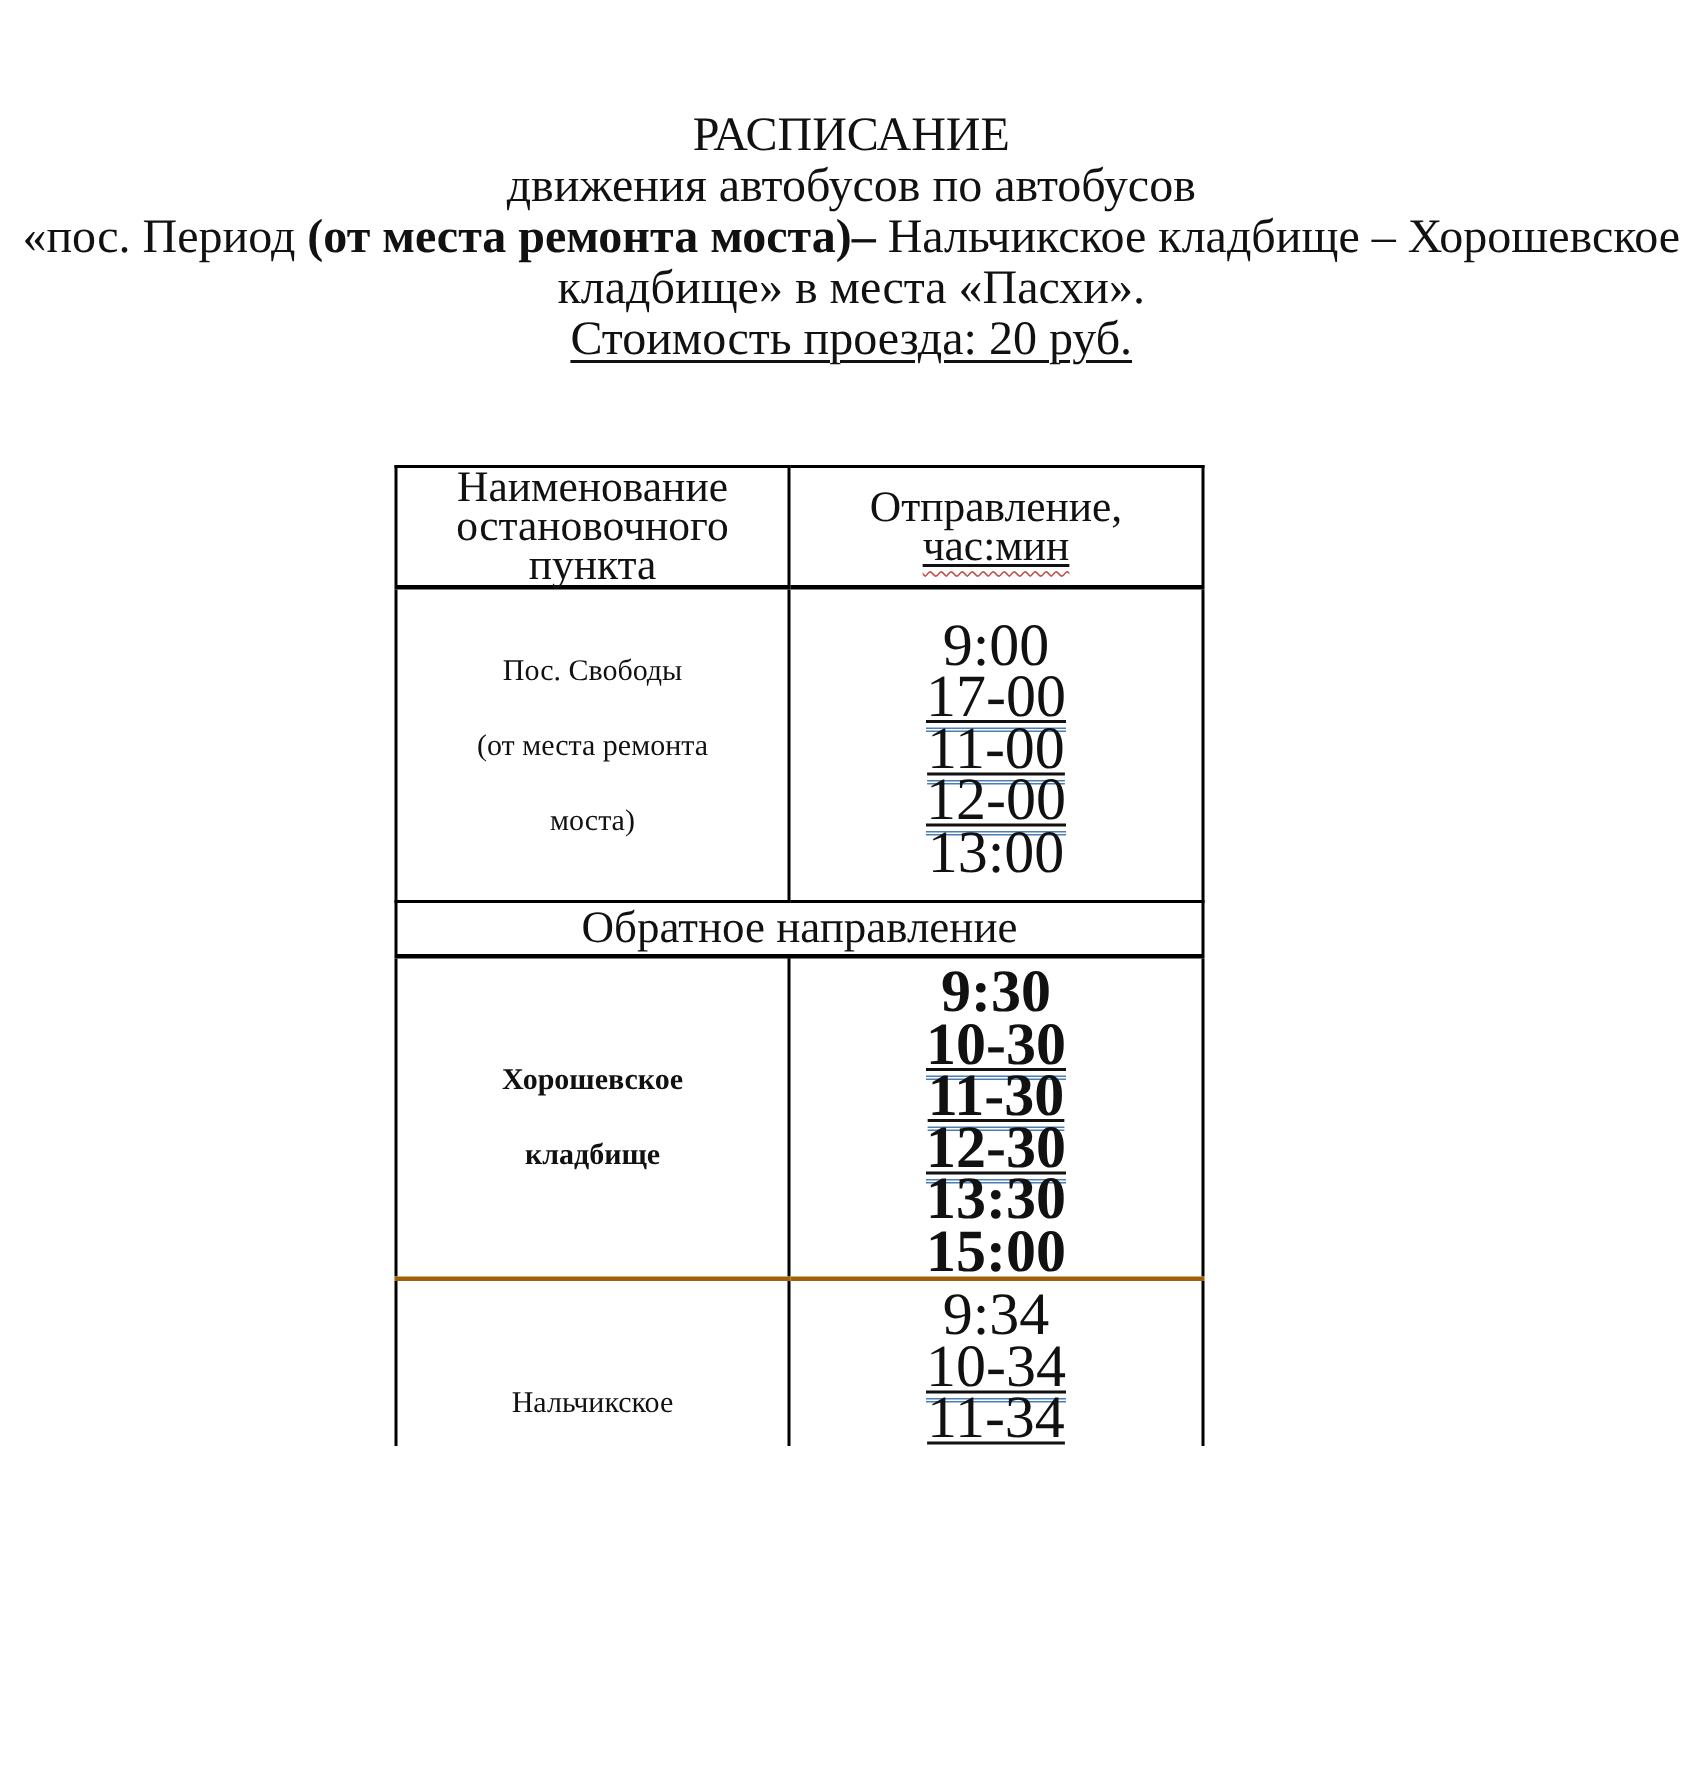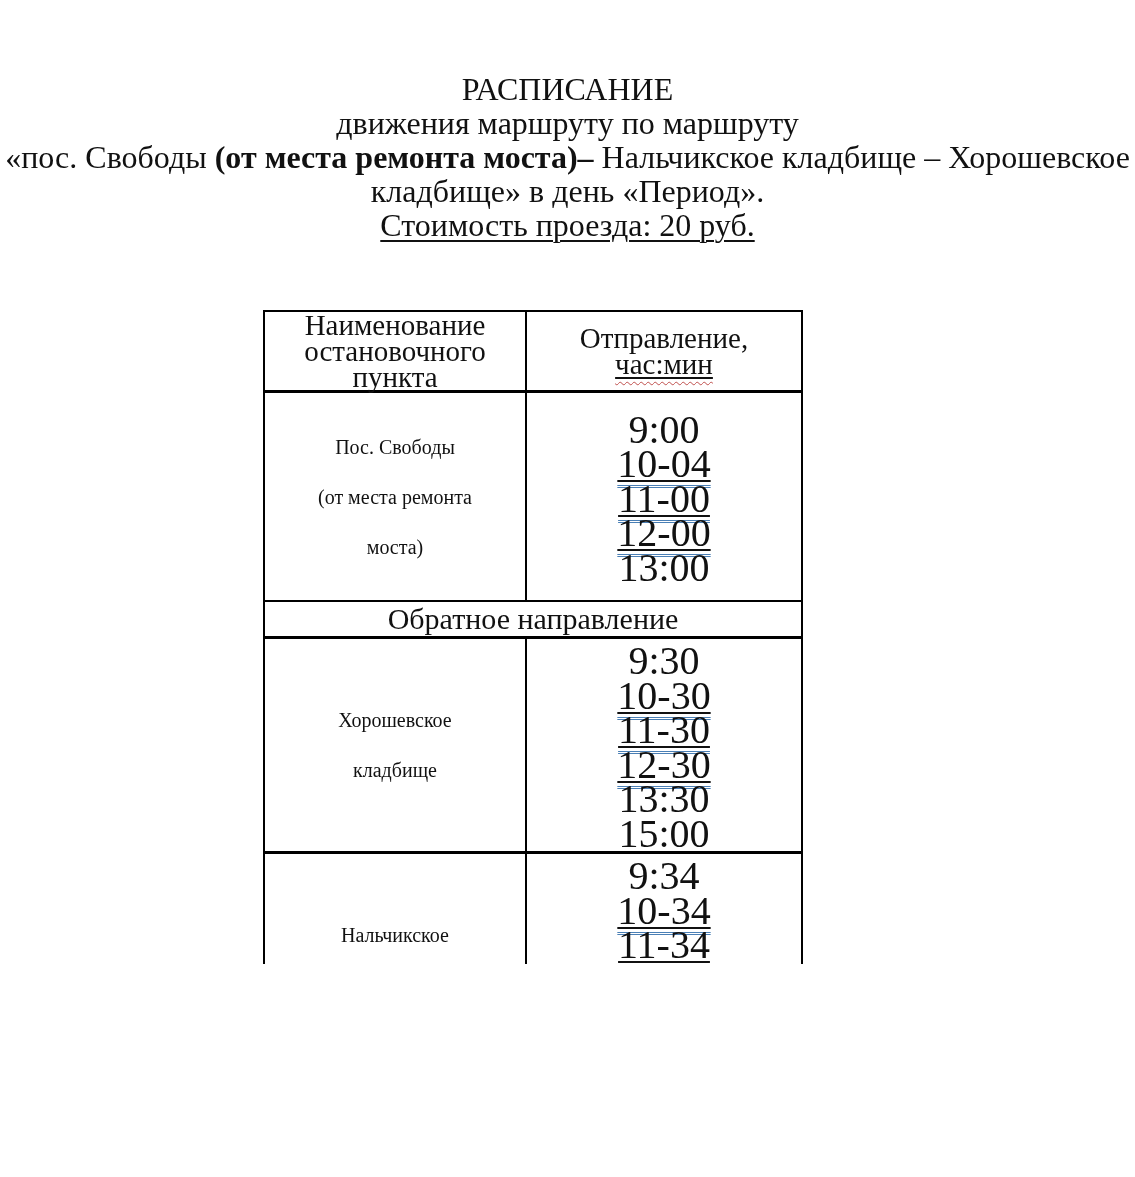--- a/index.html
+++ b/index.html
@@ -79,21 +79,21 @@
     font-size: 29px;
     line-height: 26px;
   }
   tr.r1 td { height: 207px; }
   tr.divider td {
     height: 33px;
     font-size: 30px;
     border-top: 2px solid #000000;
     border-bottom: 3px solid #000000;
   }
-  tr.r2 td { height: 208px; border-bottom: 3px solid #000000; }
+  tr.r2 td { height: 208px; border-bottom: 3px solid #a16207; font-weight: bold; }
   tr.r3 td { height: 206px; }
   .stop-name {
     font-size: 20px;
     line-height: 50px;
   }
   td.times-cell {
     vertical-align: top;
   }
   .times-wrap {
     padding-top: 5px;
@@ -103,43 +103,43 @@
     line-height: 34.5px;
   }
 </style>
 </head>
 <body>
 
 <div class="page">
 
   <div class="doc-header">
     <div class="line">РАСПИСАНИЕ</div>
-    <div class="line">движения маршруту по маршруту</div>
-    <div class="line"><span>«пос. Свободы </span><span class="bold">(от места ремонта моста)–</span><span> Нальчикское кладбище – Хорошевское</span></div>
-    <div class="line">кладбище» в день «Период».</div>
+    <div class="line">движения автобусов по автобусов</div>
+    <div class="line"><span>«пос. Период </span><span class="bold">(от места ремонта моста)–</span><span> Нальчикское кладбище – Хорошевское</span></div>
+    <div class="line">кладбище» в места «Пасхи».</div>
     <div class="line"><span class="u-black">Стоимость проезда: 20 руб.</span></div>
   </div>
 
   <table class="schedule">
     <tbody>
         <tr class="hdr">
       <td class="col-stop">Наименование<br>остановочного<br>пункта</td>
       <td class="col-times">
         <div>Отправление,</div>
         <div><span class="u-spell"><span class="wavy">час:мин</span></span></div>
       </td>
     </tr>
     <tr class="r1">
       <td class="col-stop">
         <div class="stop-name">Пос. Свободы<br>(от места ремонта<br>моста)</div>
       </td>
       <td class="col-times times-cell">
         <div class="times-wrap">
               <div class="time-line">9:00</div>
-              <div class="time-line"><span class="u"><span class="g">10-04</span></span></div>
+              <div class="time-line"><span class="u"><span class="g">17-00</span></span></div>
               <div class="time-line"><span class="u"><span class="g">11-00</span></span></div>
               <div class="time-line"><span class="u"><span class="g">12-00</span></span></div>
               <div class="time-line">13:00</div>
             </div>
       </td>
     </tr>
     <tr class="divider">
       <td colspan="2">Обратное направление</td>
     </tr>
     <tr class="r2">

